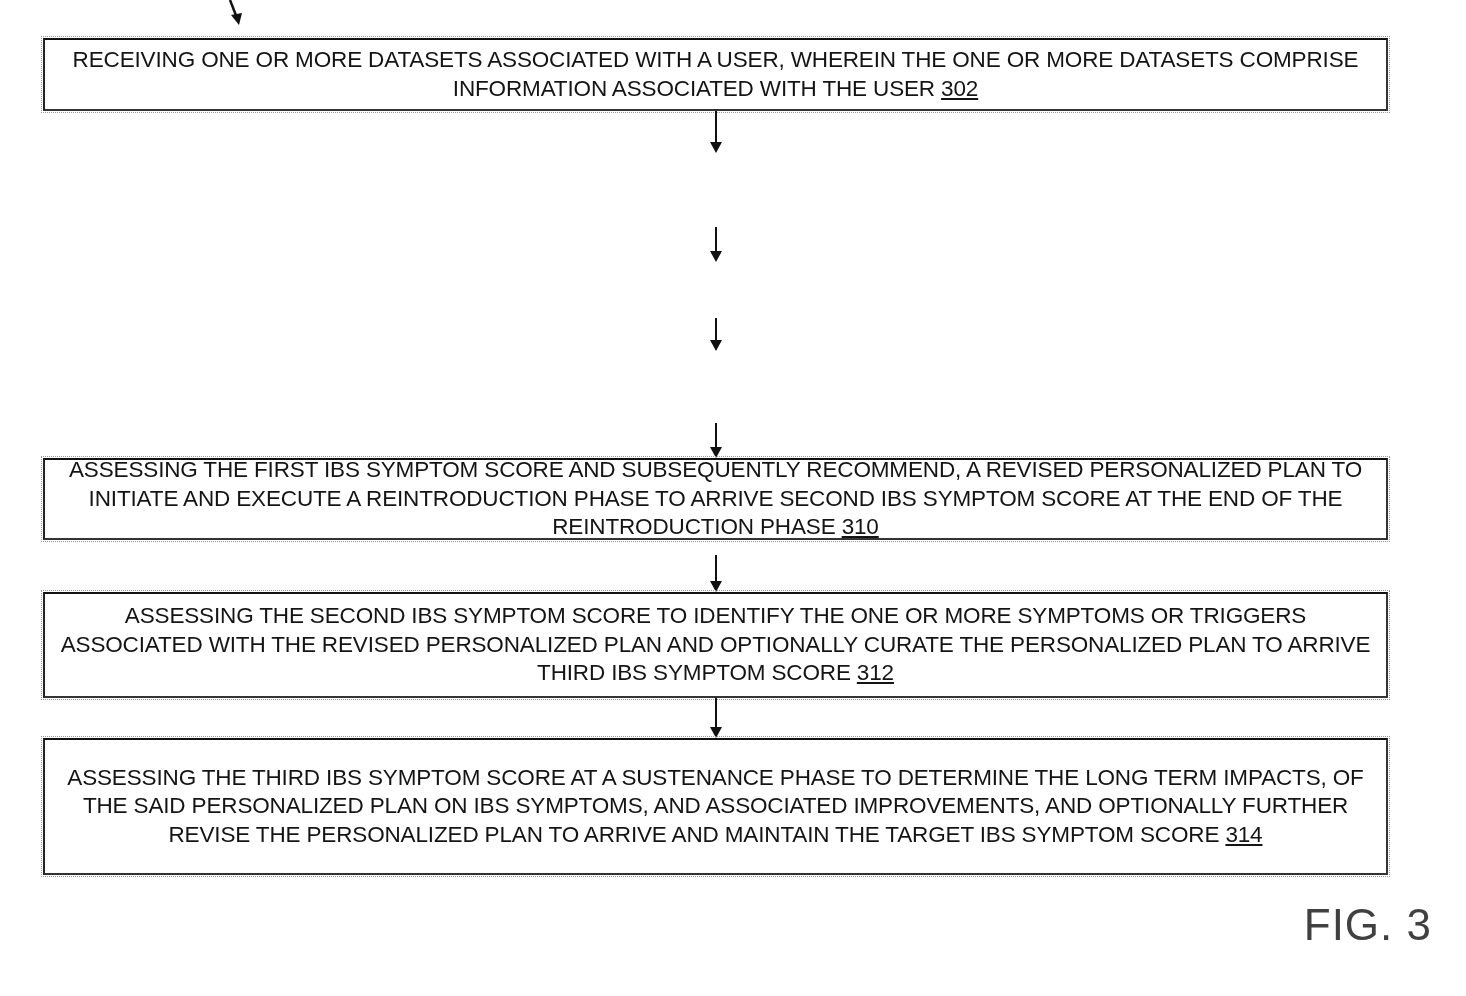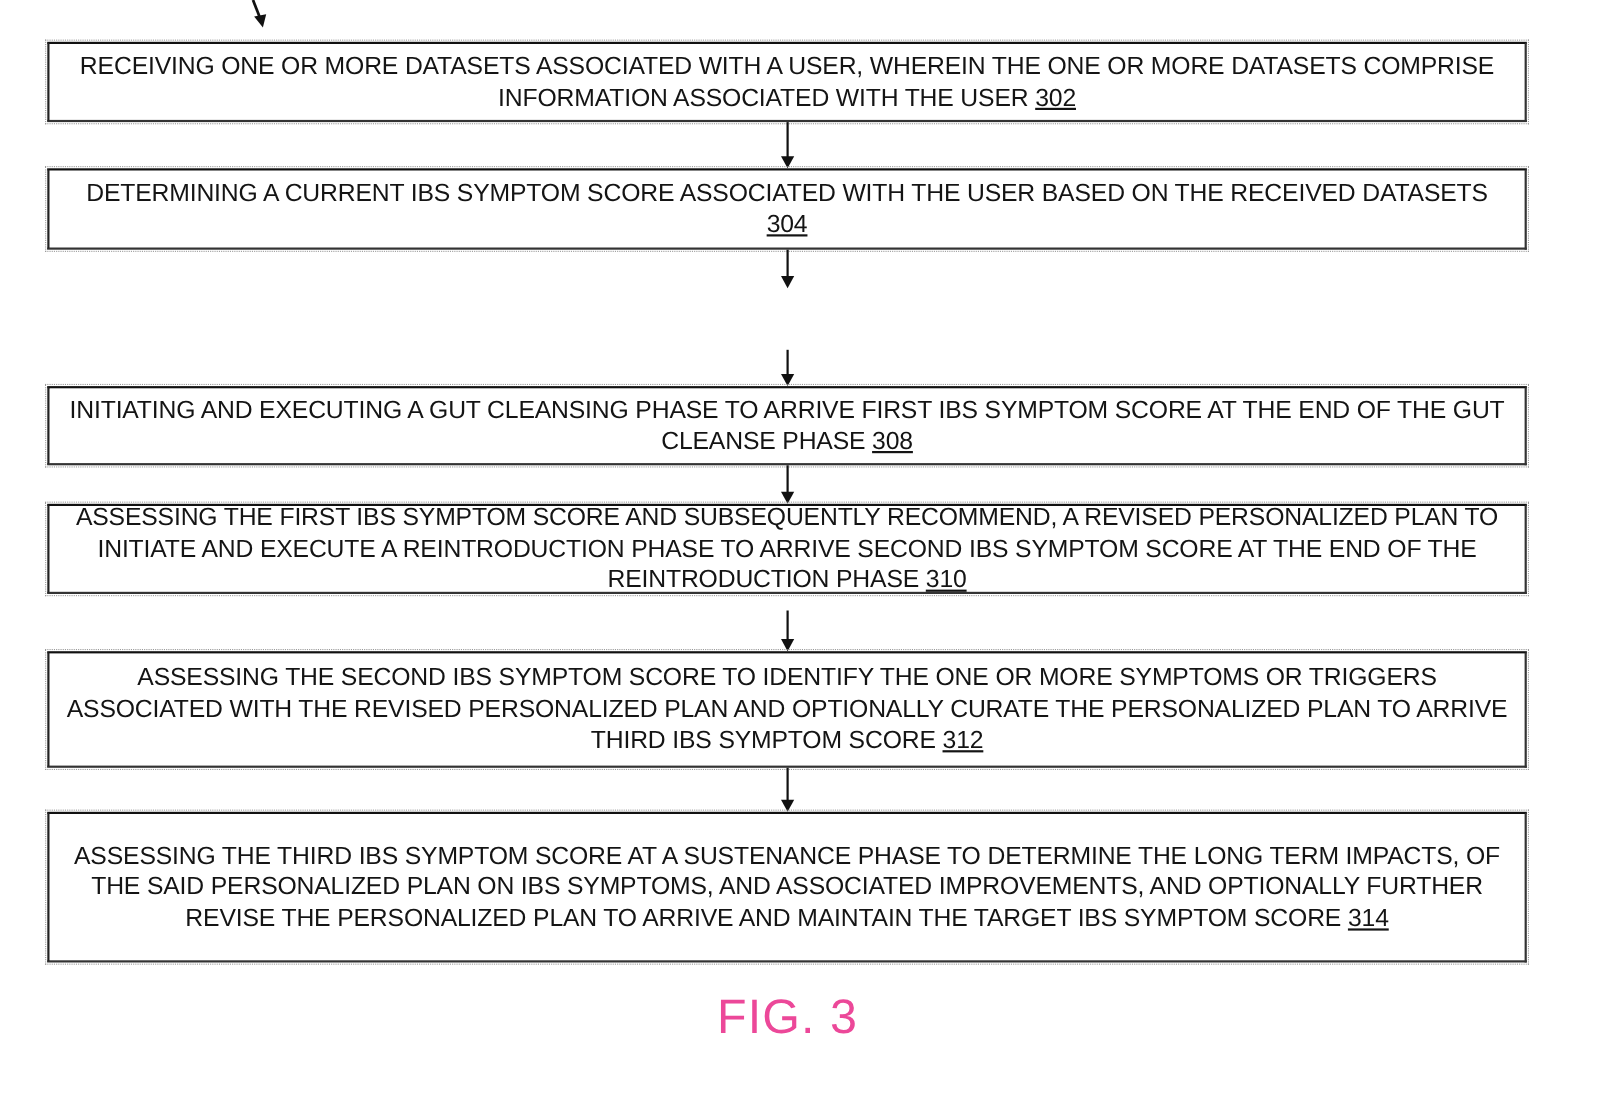--- a/index.html
+++ b/index.html
@@ -71,24 +71,24 @@
       width: 0; height: 0;
       border-left: 6px solid transparent;
       border-right: 6px solid transparent;
       border-top: 11px solid #111;
     }
     .fig-label {
       position: absolute;
       left: 0;
       width: 1432px;
       top: 900px;
-      text-align: center;
+      text-align: right;
       font-size: 44px;
       letter-spacing: 1px;
-      color: #ec4899;
+      color: #404040;
     }
     .entry-arrow {
       position: absolute;
       left: 222px;
       top: -2px;
     }
   </style>
 </head>
 <body>
 
@@ -102,40 +102,28 @@
   <div class="step-box" id="box-1">
     <div class="step-text">
       <span>RECEIVING ONE OR MORE DATASETS ASSOCIATED WITH A USER, WHEREIN THE ONE OR MORE DATASETS COMPRISE INFORMATION ASSOCIATED WITH THE USER</span>
       <span class="step-ref">302</span>
     </div>
   </div>
 
   <div class="connector" style="top:111px;height:32px;"></div>
   <div class="arrowhead" style="top:142px;"></div>
 
-  <div class="step-box" id="box-2">
-    <div class="step-text">
-      <span>DETERMINING A CURRENT IBS SYMPTOM SCORE ASSOCIATED WITH THE USER BASED ON THE RECEIVED DATASETS</span>
-      <span class="step-ref">304</span>
-    </div>
-  </div>
 
   <div class="connector" style="top:227px;height:25px;"></div>
   <div class="arrowhead" style="top:251px;"></div>
 
 
   <div class="connector" style="top:318px;height:23px;"></div>
   <div class="arrowhead" style="top:340px;"></div>
 
-  <div class="step-box" id="box-4">
-    <div class="step-text">
-      <span>INITIATING AND EXECUTING A GUT CLEANSING PHASE TO ARRIVE FIRST IBS SYMPTOM SCORE AT THE END OF THE GUT CLEANSE PHASE</span>
-      <span class="step-ref">308</span>
-    </div>
-  </div>
 
   <div class="connector" style="top:423px;height:25px;"></div>
   <div class="arrowhead" style="top:447px;"></div>
 
   <div class="step-box" id="box-5">
     <div class="step-text">
       <span>ASSESSING THE FIRST IBS SYMPTOM SCORE AND SUBSEQUENTLY RECOMMEND, A REVISED PERSONALIZED PLAN TO INITIATE AND EXECUTE A REINTRODUCTION PHASE TO ARRIVE SECOND IBS SYMPTOM SCORE AT THE END OF THE REINTRODUCTION PHASE</span>
       <span class="step-ref">310</span>
     </div>
   </div>

